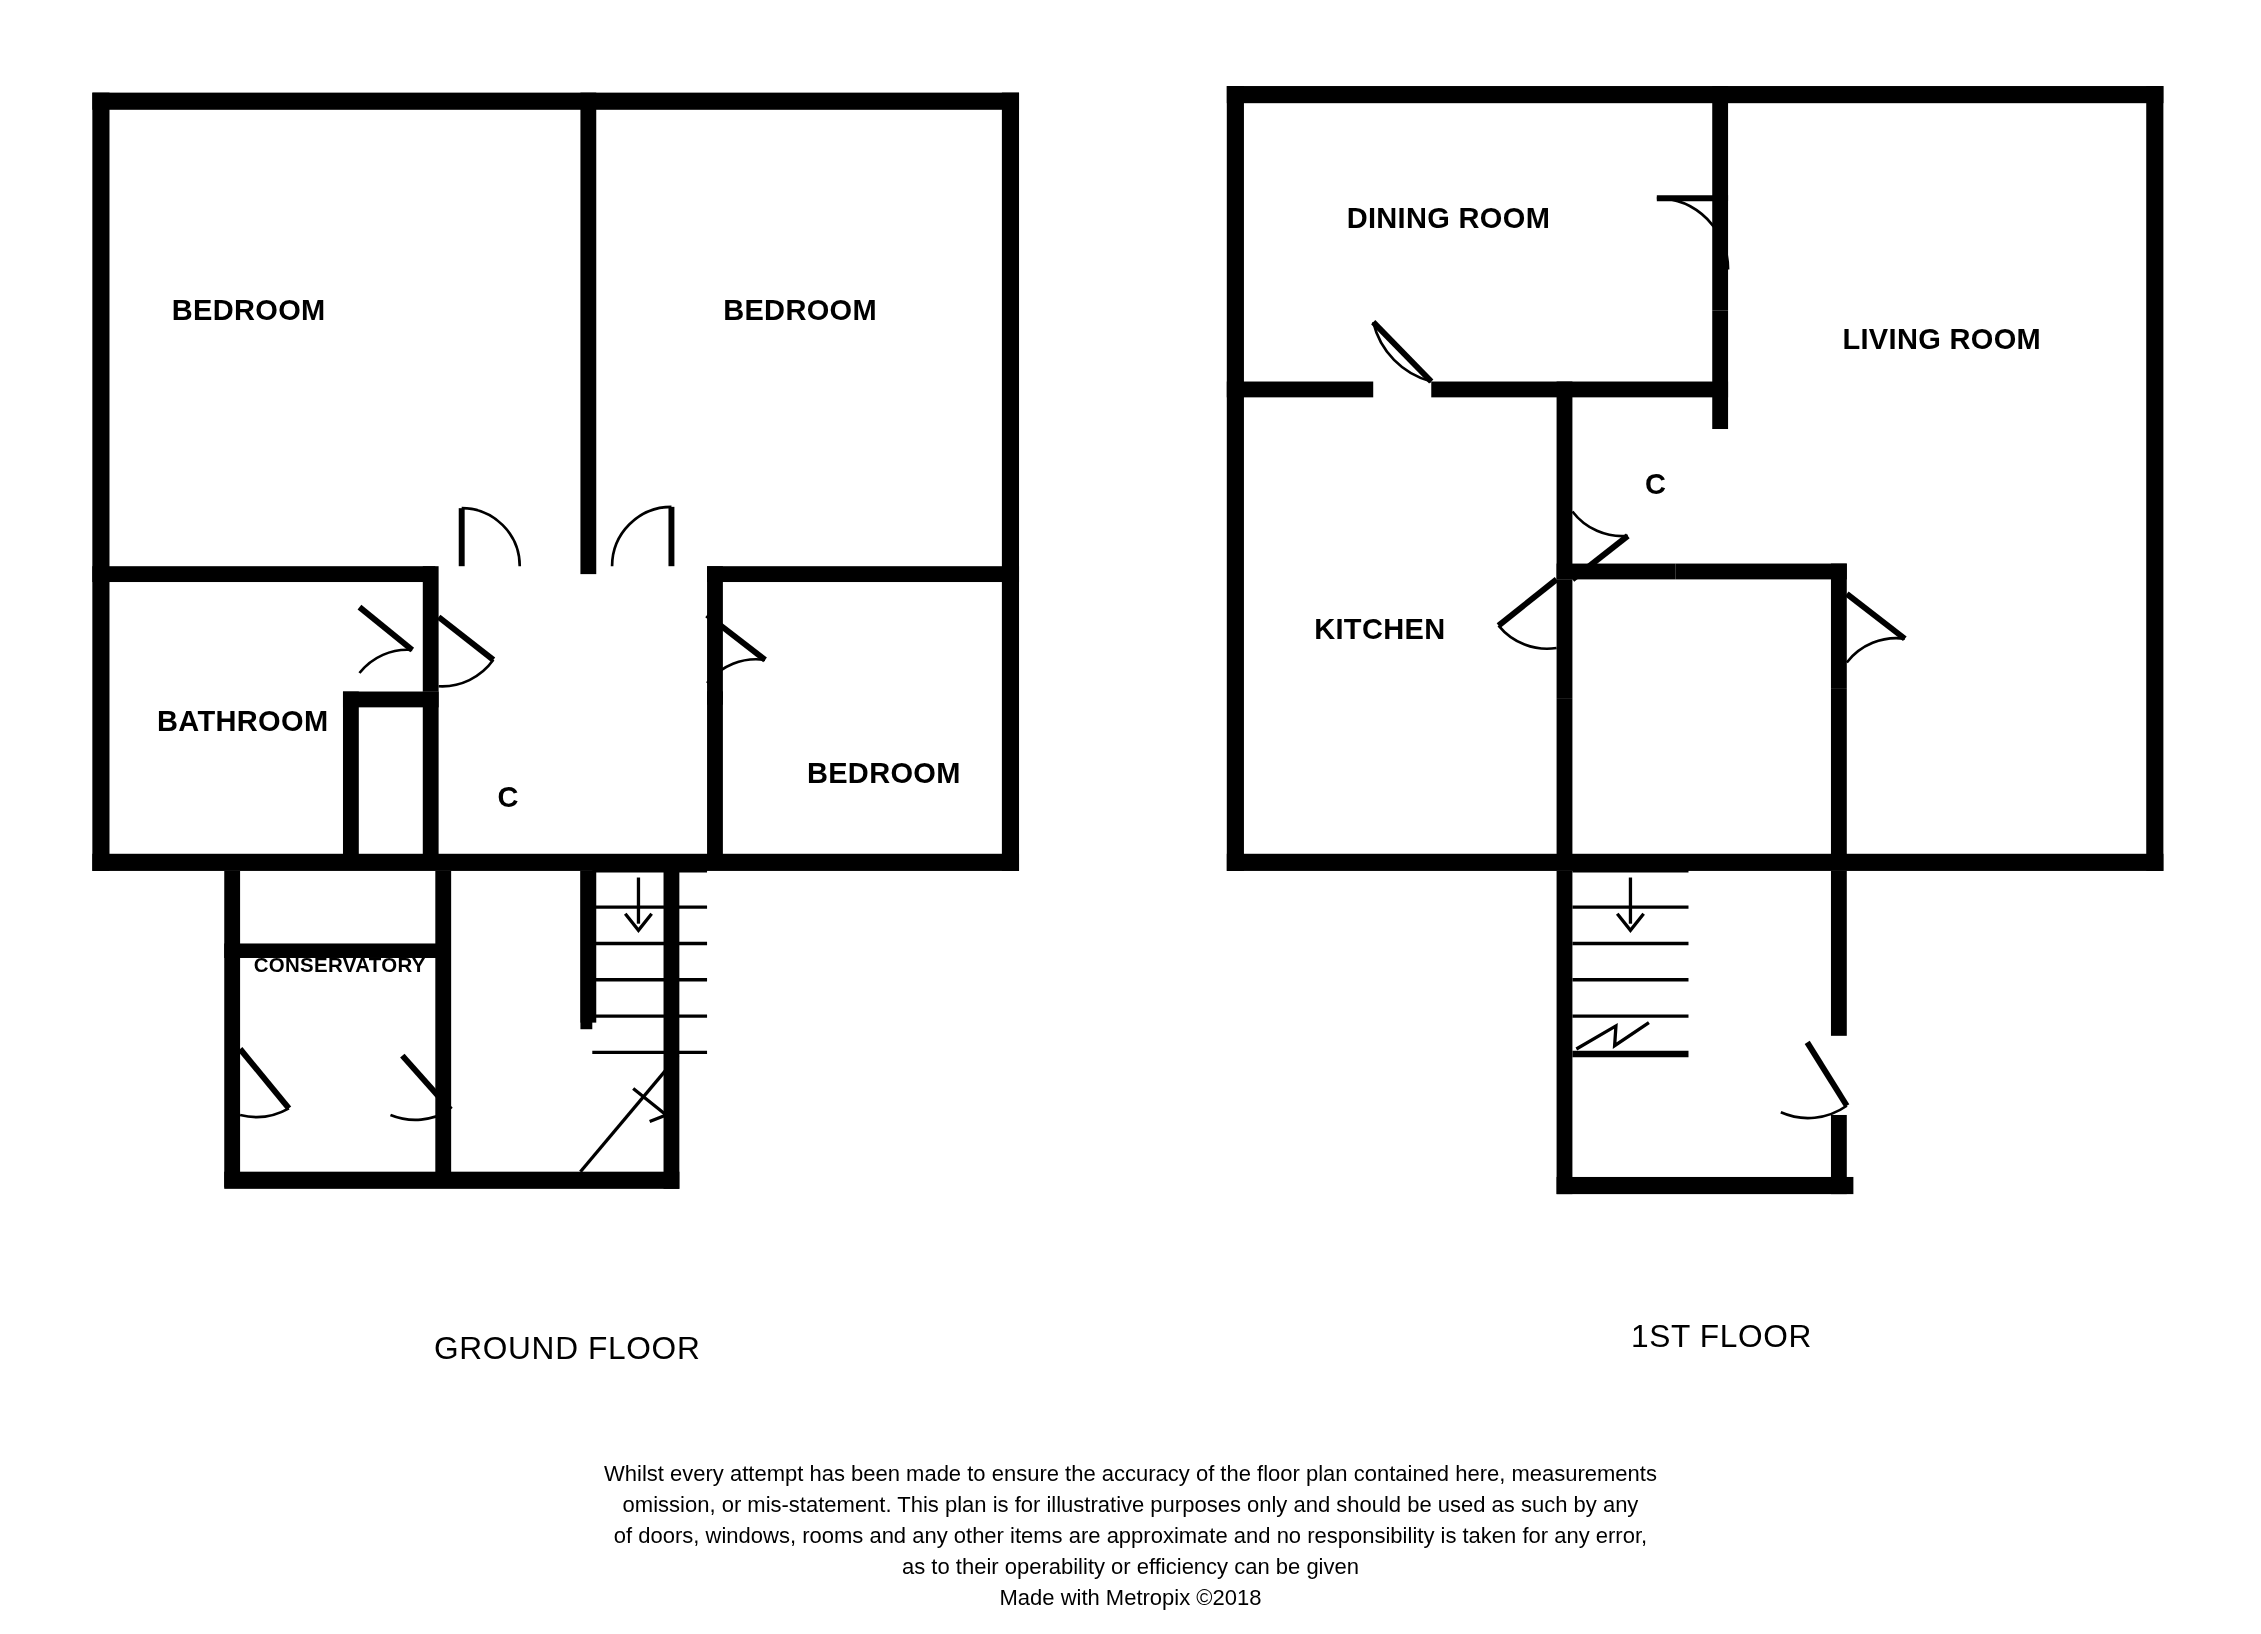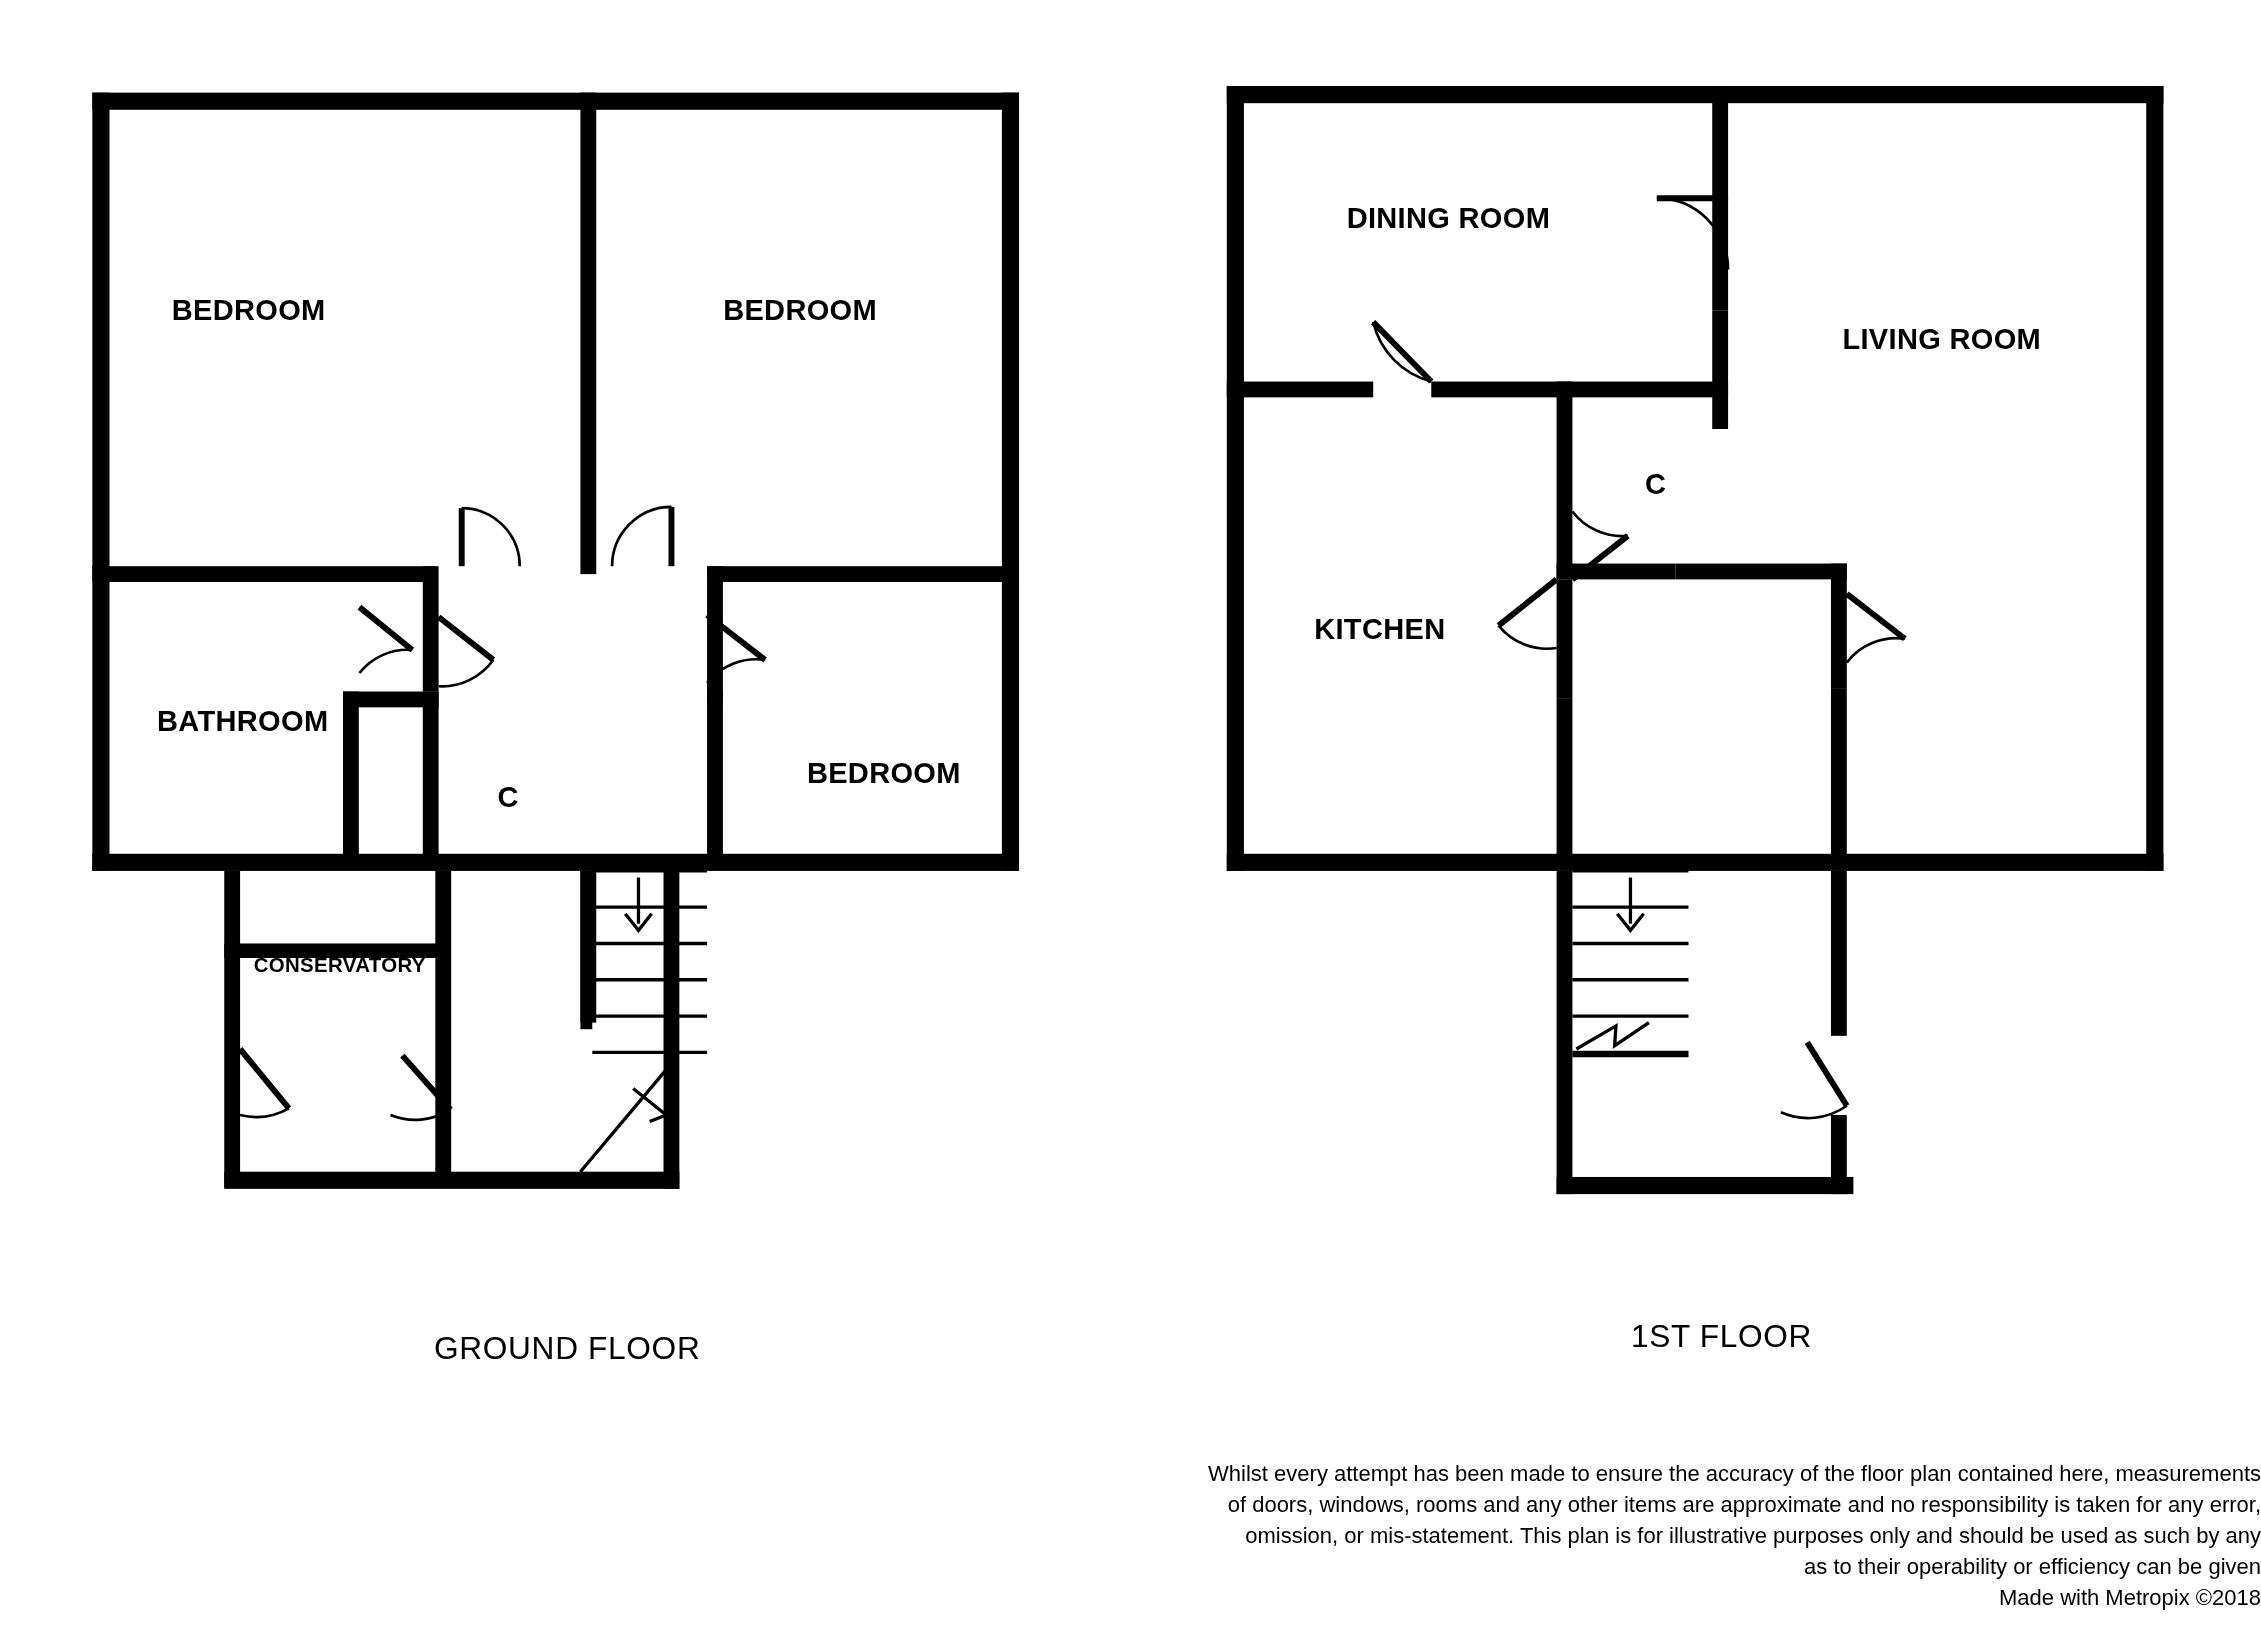--- a/index.html
+++ b/index.html
@@ -75,21 +75,20 @@
     right: 0;
     top: 1458px;
     text-align: center;
     font-family: "Liberation Sans", sans-serif;
     font-size: 22px;
     line-height: 31px;
     color: #000000;
   }
   .disclaimer div {
     white-space: pre;
-    text-align: right;
   }
 </style>
 </head>
 <body>
 
 <div class="plan-stage">
   <svg class="floorplan" viewBox="0 0 3428 2478" xmlns="http://www.w3.org/2000/svg">
 
     <g>
 
@@ -262,18 +261,18 @@
       <text class="room-label" x="2092" y="968" text-anchor="middle">KITCHEN</text>
       <text class="cupboard-label" x="2510" y="748" text-anchor="middle">C</text>
 
       <text class="floor-title" x="2610" y="2042" text-anchor="middle">1ST FLOOR</text>
     </g>
   </svg>
 </div>
 
 <div class="disclaimer">
   <div>Whilst every attempt has been made to ensure the accuracy of the floor plan contained here, measurements</div>
+  <div>omission, or mis-statement. This plan is for illustrative purposes only and should be used as such by any</div>
   <div>of doors, windows, rooms and any other items are approximate and no responsibility is taken for any error,</div>
-  <div>omission, or mis-statement. This plan is for illustrative purposes only and should be used as such by any</div>
   <div>as to their operability or efficiency can be given</div>
   <div>Made with Metropix ©2018</div>
 </div>
 
 
 </body></html>

